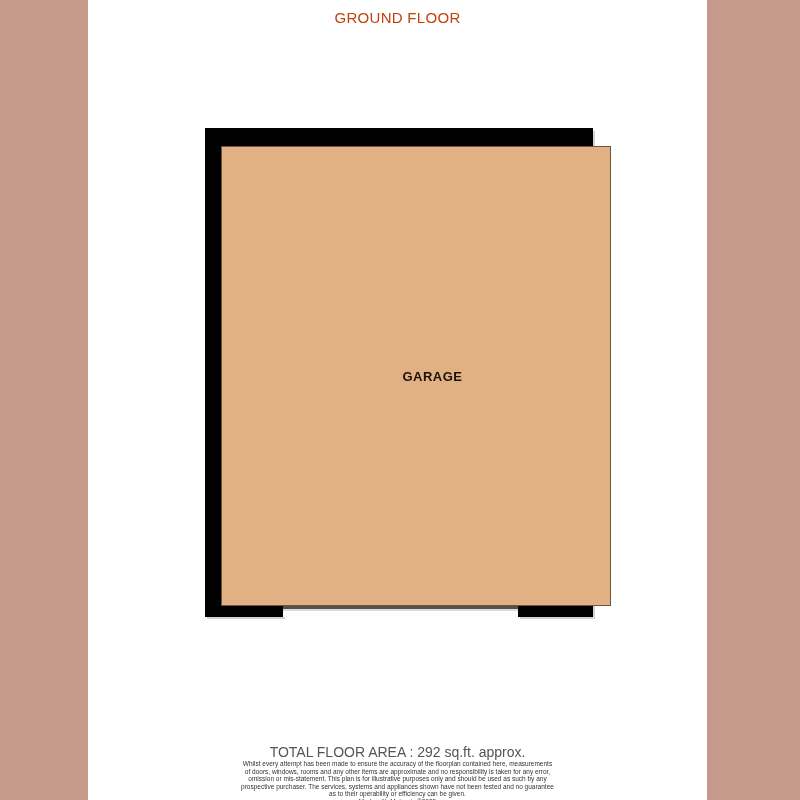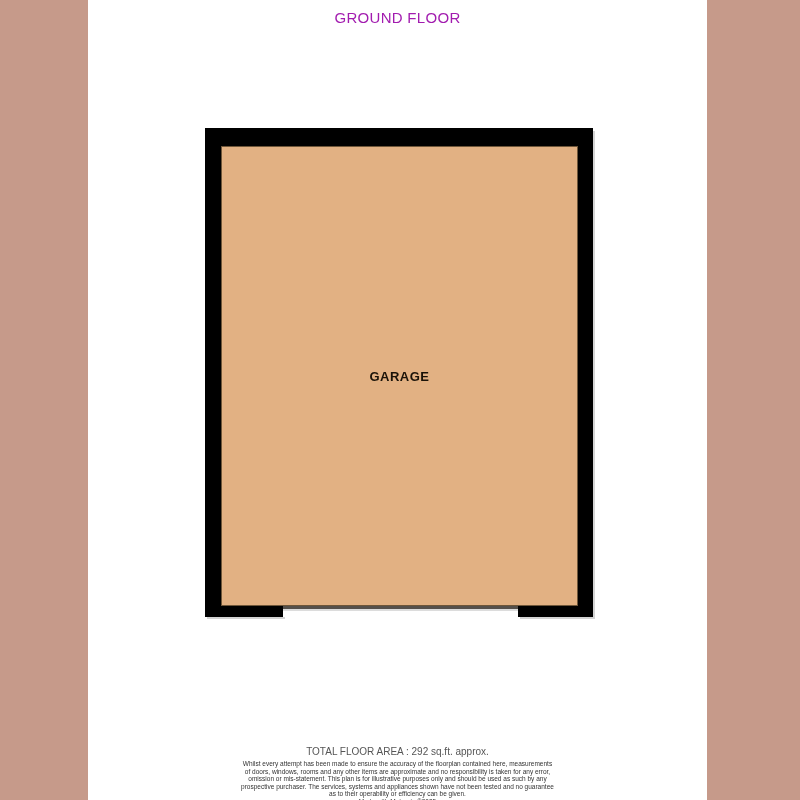--- a/index.html
+++ b/index.html
@@ -25,21 +25,21 @@
   }
   #side-bar-left  { left: 0;   width: 88px; }
   #side-bar-right { left: 707px; width: 93px; }
 
   .header {
     position: absolute;
     top: 8px;
     left: 88px;
     width: 619px;
     text-align: center;
-    color: #a21caf;
+    color: #c2410c;
   }
   .header .title-line {
     font-size: 15px;
     line-height: 19px;
     letter-spacing: 0.3px;
   }
 
   
   #floorplan {
     position: absolute;
@@ -59,20 +59,21 @@
     position: absolute;
     left: 16px;
     top: 18px;
     width: 355px;
     height: 458px;
     background: #e2b183;
     border: 1px solid #6e5639;
     display: flex;
     align-items: center;
     justify-content: center;
+    padding-left: 33px;
   }
   #room-label {
     font-size: 13px;
     font-weight: bold;
     color: #1a1208;
     letter-spacing: 0.5px;
   }
   #garage-door-line {
     position: absolute;
     left: 78px;
@@ -96,21 +97,21 @@
 
   
   .footer {
     position: absolute;
     top: 746px;
     left: 88px;
     width: 619px;
     text-align: center;
   }
   #total-area {
-    font-size: 10px;
+    font-size: 14px;
     line-height: 12px;
     color: #555555;
     margin-bottom: 2px;
   }
   .disclaimer-line {
     font-size: 6.5px;
     line-height: 7.6px;
     color: #333333;
   }
   #credit {

